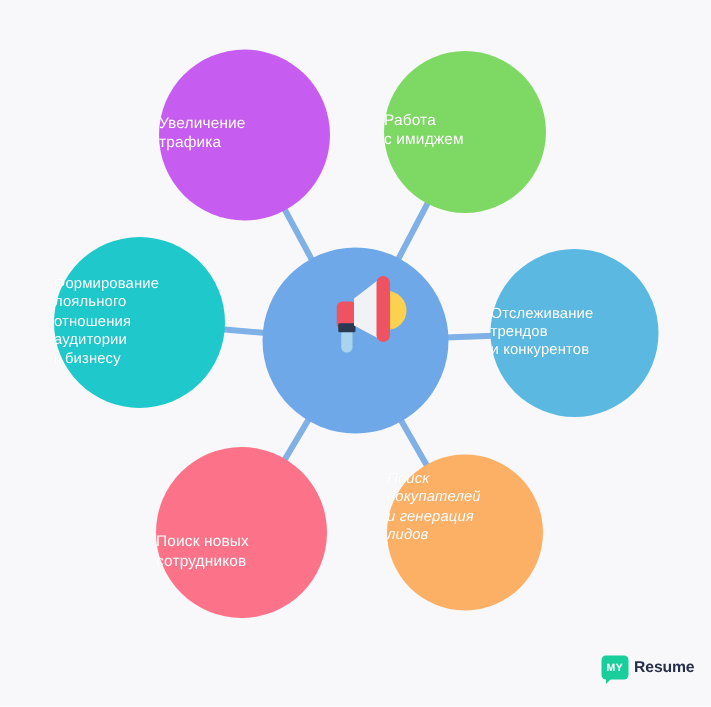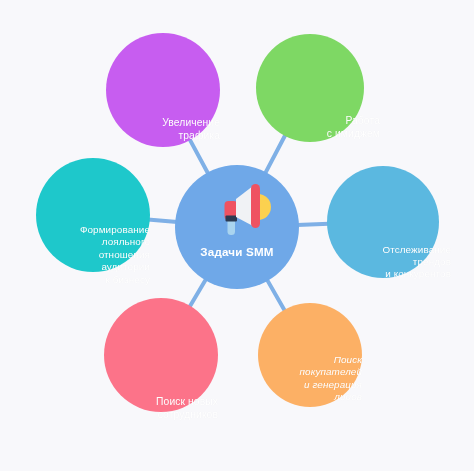--- a/index.html
+++ b/index.html
@@ -24,27 +24,26 @@
     position: absolute;
     left: 0;
     top: 0;
     width: 474px;
     height: 471px;
     display: block;
   }
   .node-label {
     position: absolute;
     color: #ffffff;
-    text-align: right;
+    text-align: left;
     line-height: 1.26;
     letter-spacing: 0.1px;
     white-space: pre-line;
     pointer-events: none;
     text-shadow: 0 0 1px rgba(0,0,0,0.06);
-    margin-top: 40px;
   }
   .node-label.small { font-size: 10.3px; }
   .node-label.tiny  { font-size: 9.9px; }
   .center-label {
     position: absolute;
     color: #ffffff;
     font-weight: bold;
     font-size: 11.6px;
     text-align: center;
     letter-spacing: 0.2px;
@@ -144,16 +143,21 @@
 трендов
 и конкурентов</div>
       <div class="node-label small" style="width: 114px; left: 104px; top: 356px;">Поиск новых
 сотрудников</div>
       <div class="node-label tiny" style="width: 104px; left: 258px; top: 314px; font-style: italic;">Поиск
 покупателей
 и генерация
 лидов</div>
     </div>
 
-  <div class="center-label" id="center-label-el" style="left: 167px; top: 245px;">Задачи SMM</div>
 
+  <div id="logo">
+    <div id="logo-mark">
+      <span id="logo-mark-text">MY</span>
+    </div>
+    <span id="logo-word">Resume</span>
+  </div>
 
 </div>
 
 </body></html>

